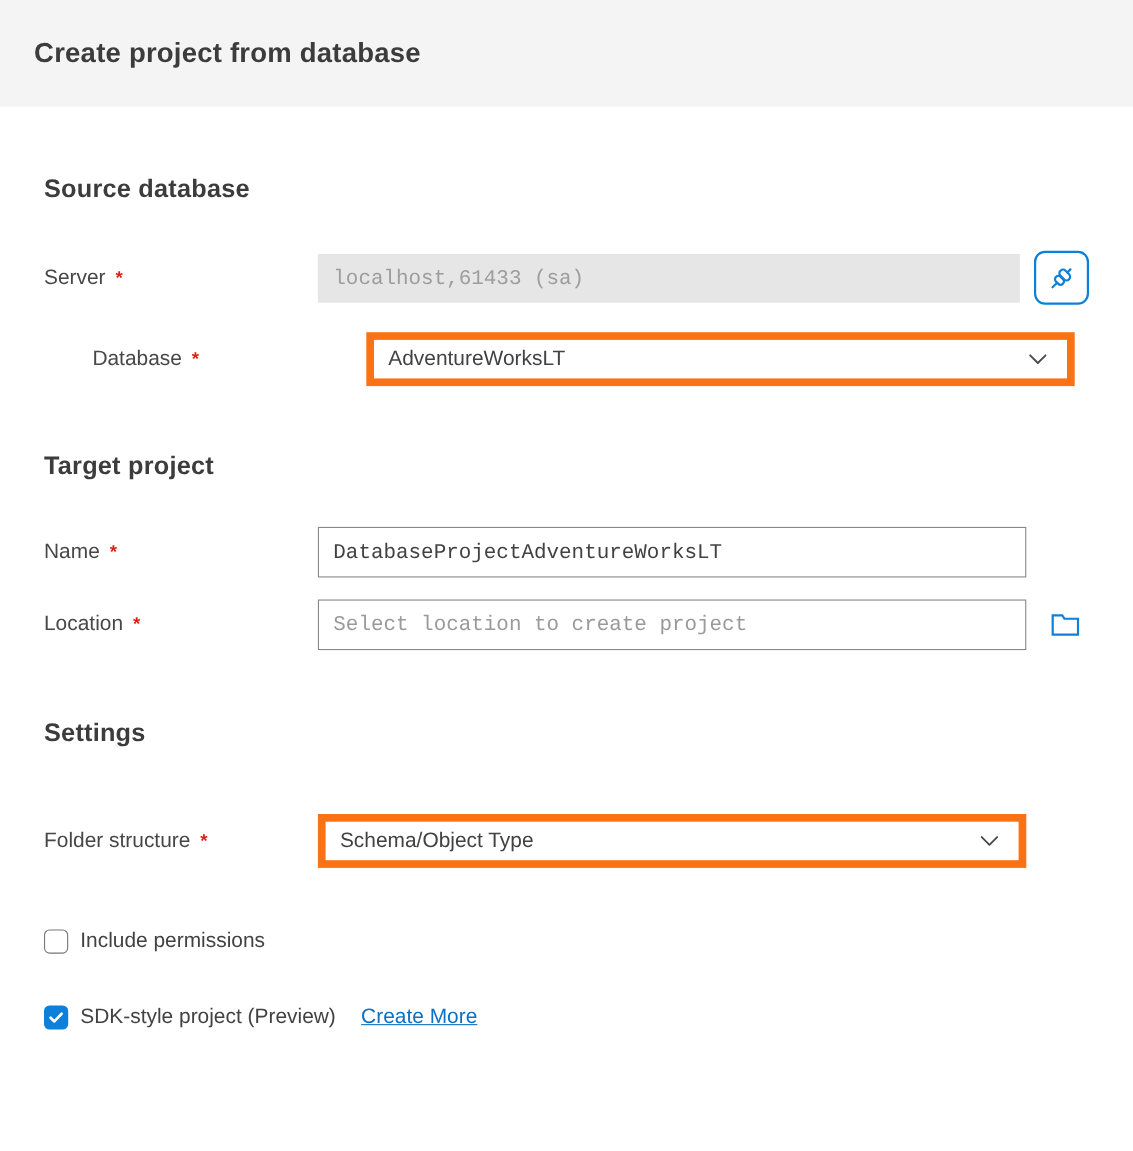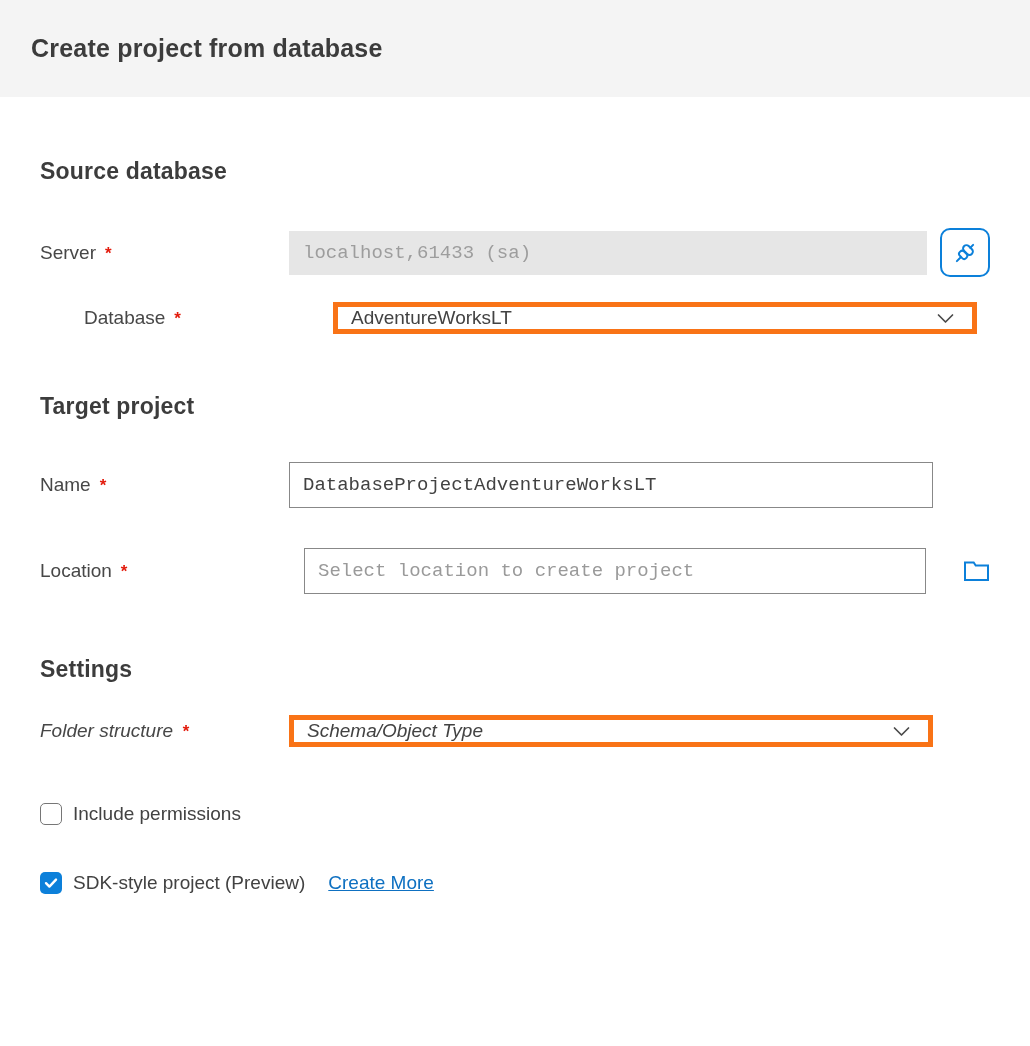--- a/index.html
+++ b/index.html
@@ -21,42 +21,42 @@
 
   h2.section { font-size:23px; font-weight:700; color:#3c3c3c; margin:0; letter-spacing:0.2px; }
   #h-source   { padding-top:61px; }
   #h-target   { margin-top:59px; }
   #h-settings { margin-top:62px; }
 
   .row { display:flex; align-items:center; }
   #row-server   { margin-top:43px; }
   #row-database { margin-top:25px;margin-left:44px; }
   #row-name     { margin-top:42px; }
-  #row-location { margin-top:40px;gap:15px; }
-  #row-folder   { margin-top:32px;font-style:italic; }
+  #row-location { margin-top:20px; }
+  #row-folder   { margin-top:60px; }
   #row-perms    { margin-top:56px; }
   #row-sdk      { margin-top:47px; }
 
   .label { width:249px; flex:none; font-size:19px; color:#474747; }
   .req { color:#e31b0c; margin-left:9px; font-size:17px; font-weight:700; }
 
   input.text {
     width:644px; height:46px; box-sizing:border-box;
     border:1px solid #888888; border-radius:0;
     padding:0 13px; font-size:19px; color:#424242;
     font-family:Liberation Mono, monospace; background:#ffffff; outline:none;
   }
   input.text::placeholder { color:#9a9a9a; opacity:1; }
   input.disabled {
     height:44px; background:#e6e6e6; border:1px solid #e6e6e6; color:#9d9d9d;
   }
 
   .dropdown {
-    width:644px; height:32px; box-sizing:border-box;
-    border:5px solid #f97316; background:#ffffff;
+    width:644px; height:49px; box-sizing:border-box;
+    border:7px solid #f97316; background:#ffffff;
     display:flex; align-items:center; justify-content:space-between;
     padding:0 15px 0 13px; cursor:pointer;
   }
   .dropdown .val { font-size:19px; color:#424242; }
   .chev { display:flex; }
 
   .icon-btn {
     width:50px; height:49px; box-sizing:border-box;
     border:2px solid #0c80da; border-radius:10px;
     background:#ffffff; margin-left:13px;

